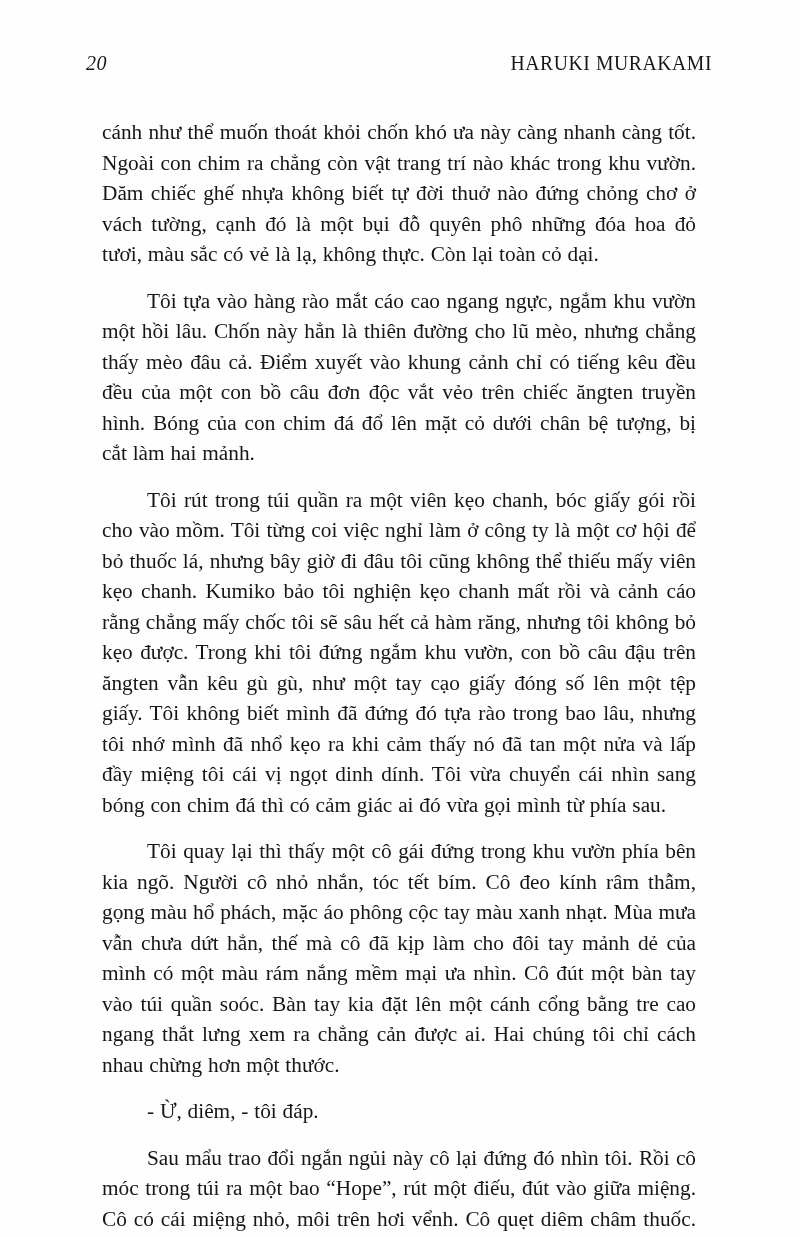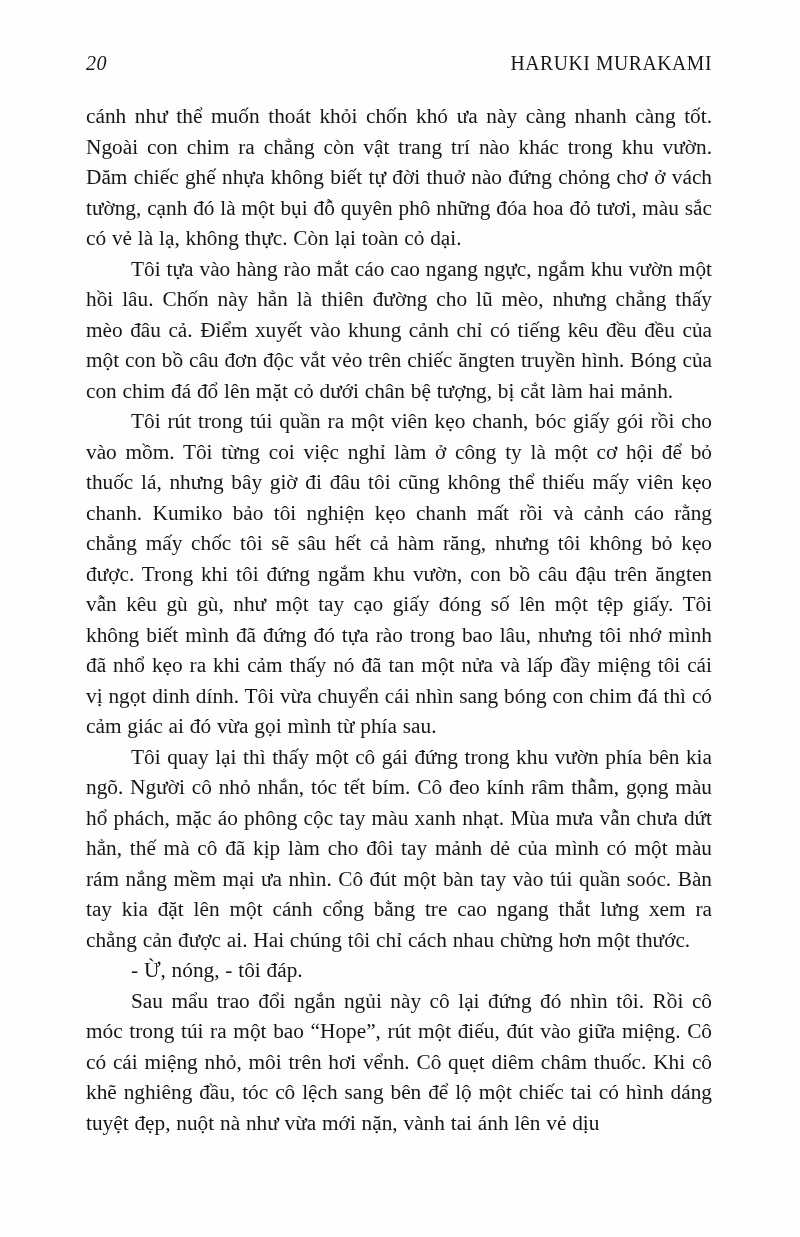--- a/index.html
+++ b/index.html
@@ -42,21 +42,21 @@
     position: absolute;
     top: 101px;
     left: 86px;
     width: 626px;
     font-size: 21.3px;
     line-height: 30.5px;
     text-align: justify;
     word-spacing: 0.5px;
   }
   .body-text p {
-    margin: 0;
+    margin: 16px;
     text-indent: 45px;
   }
   .body-text p.no-indent {
     text-indent: 0;
   }
 </style>
 </head>
 <body>
 
 <div class="page">
@@ -64,17 +64,17 @@
   <div class="running-header">
     <span class="page-number">20</span>
     <span class="author-name">HARUKI MURAKAMI</span>
   </div>
 
   <div class="body-text">
     <p class="no-indent">cánh như thể muốn thoát khỏi chốn khó ưa này càng nhanh càng tốt. Ngoài con chim ra chẳng còn vật trang trí nào khác trong khu vườn. Dăm chiếc ghế nhựa không biết tự đời thuở nào đứng chỏng chơ ở vách tường, cạnh đó là một bụi đỗ quyên phô những đóa hoa đỏ tươi, màu sắc có vẻ là lạ, không thực. Còn lại toàn cỏ dại.</p>
     <p>Tôi tựa vào hàng rào mắt cáo cao ngang ngực, ngắm khu vườn một hồi lâu. Chốn này hẳn là thiên đường cho lũ mèo, nhưng chẳng thấy mèo đâu cả. Điểm xuyết vào khung cảnh chỉ có tiếng kêu đều đều của một con bồ câu đơn độc vắt vẻo trên chiếc ăngten truyền hình. Bóng của con chim đá đổ lên mặt cỏ dưới chân bệ tượng, bị cắt làm hai mảnh.</p>
     <p>Tôi rút trong túi quần ra một viên kẹo chanh, bóc giấy gói rồi cho vào mồm. Tôi từng coi việc nghỉ làm ở công ty là một cơ hội để bỏ thuốc lá, nhưng bây giờ đi đâu tôi cũng không thể thiếu mấy viên kẹo chanh. Kumiko bảo tôi nghiện kẹo chanh mất rồi và cảnh cáo rằng chẳng mấy chốc tôi sẽ sâu hết cả hàm răng, nhưng tôi không bỏ kẹo được. Trong khi tôi đứng ngắm khu vườn, con bồ câu đậu trên ăngten vẫn kêu gù gù, như một tay cạo giấy đóng số lên một tệp giấy. Tôi không biết mình đã đứng đó tựa rào trong bao lâu, nhưng tôi nhớ mình đã nhổ kẹo ra khi cảm thấy nó đã tan một nửa và lấp đầy miệng tôi cái vị ngọt dinh dính. Tôi vừa chuyển cái nhìn sang bóng con chim đá thì có cảm giác ai đó vừa gọi mình từ phía sau.</p>
     <p>Tôi quay lại thì thấy một cô gái đứng trong khu vườn phía bên kia ngõ. Người cô nhỏ nhắn, tóc tết bím. Cô đeo kính râm thẫm, gọng màu hổ phách, mặc áo phông cộc tay màu xanh nhạt. Mùa mưa vẫn chưa dứt hẳn, thế mà cô đã kịp làm cho đôi tay mảnh dẻ của mình có một màu rám nắng mềm mại ưa nhìn. Cô đút một bàn tay vào túi quần soóc. Bàn tay kia đặt lên một cánh cổng bằng tre cao ngang thắt lưng xem ra chẳng cản được ai. Hai chúng tôi chỉ cách nhau chừng hơn một thước.</p>
-    <p>- Ừ, nóng, - tôi đáp.</p>
+    <p>- Ừ, diêm, - tôi đáp.</p>
     <p>Sau mẩu trao đổi ngắn ngủi này cô lại đứng đó nhìn tôi. Rồi cô móc trong túi ra một bao “Hope”, rút một điếu, đút vào giữa miệng. Cô có cái miệng nhỏ, môi trên hơi vểnh. Cô quẹt diêm châm thuốc. Khi cô khẽ nghiêng đầu, tóc cô lệch sang bên để lộ một chiếc tai có hình dáng tuyệt đẹp, nuột nà như vừa mới nặn, vành tai ánh lên vẻ dịu</p>
   </div>
 
 </div>
 
 </body></html>

